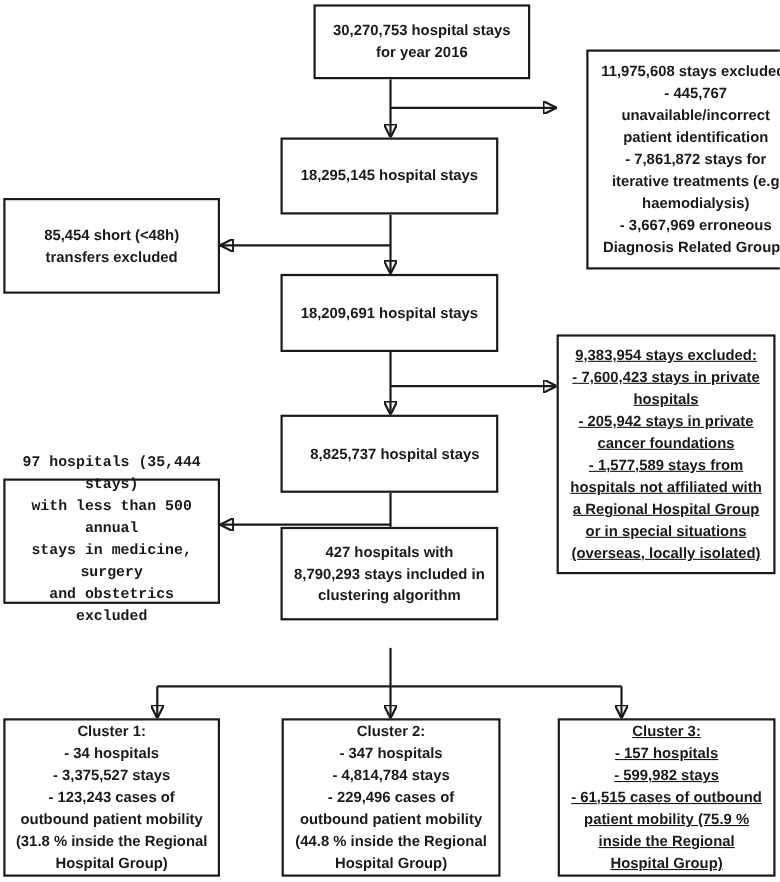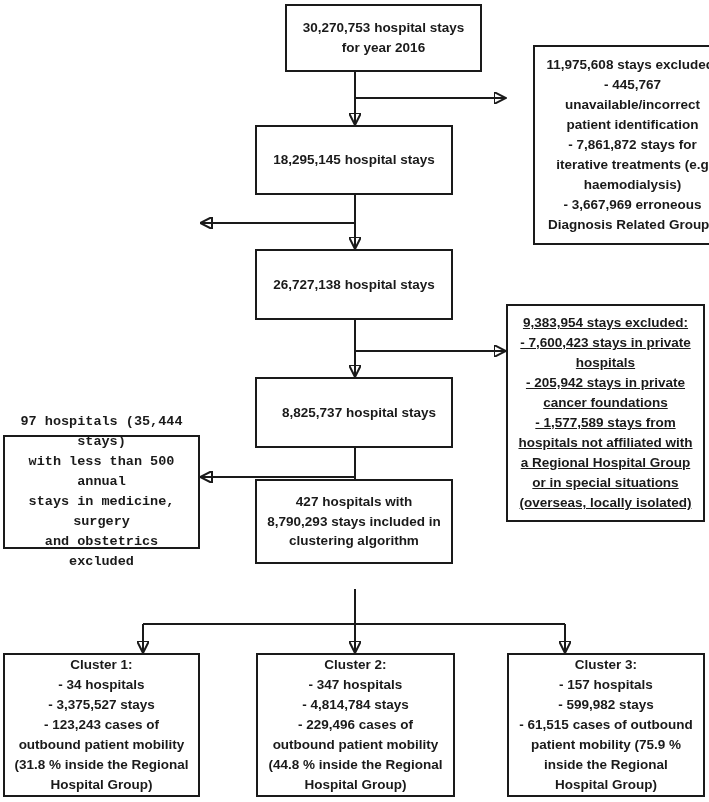--- a/index.html
+++ b/index.html
@@ -35,21 +35,21 @@
   .b-clustering   { left: 255px; top: 479px; width: 198px; height:  85px; }
   
   .b-excl1        { left: 506px; top:  45px; width: 199px; height: 200px; margin-left: 27px; }
   .b-excl2        { left: 506px; top: 304px; width: 199px; height: 218px; text-decoration: underline; }
   
   .b-transfers    { left:   3px; top: 180px; width: 197px; height:  87px; }
   .b-smallhosp    { left:   3px; top: 435px; width: 197px; height: 114px; font-family: Liberation Mono, monospace; }
   
   .b-cluster1     { left:   3px; top: 653px; width: 197px; height: 144px; }
   .b-cluster2     { left: 256px; top: 653px; width: 199px; height: 144px; }
-  .b-cluster3     { left: 507px; top: 653px; width: 198px; height: 144px; }
+  .b-cluster3     { left: 507px; top: 653px; width: 198px; height: 144px; text-decoration: underline; }
 
   .connector-layer {
     position: absolute;
     left: 0; top: 0;
     width: 709px; height: 802px;
     pointer-events: none;
   }
   .connector-layer path { stroke: #1a1a1a; stroke-width: 2; fill: none; }
 </style>
 </head>
@@ -83,21 +83,23 @@
   <div class="flow-box b-excl1">11,975,608 stays excluded:
 - 445,767
 unavailable/incorrect
 patient identification
 - 7,861,872 stays for
 iterative treatments (e.g
 haemodialysis)
 - 3,667,969 erroneous
 Diagnosis Related Groups</div>
   <div class="flow-box b-stays1">18,295,145 hospital stays</div>
-  <div class="flow-box b-stays2">26,727,138 hospital stays</div>
+  <div class="flow-box b-transfers">85,454 short (&lt;48h)
+transfers excluded</div>
+  <div class="flow-box b-stays2">18,209,691 hospital stays</div>
   <div class="flow-box b-excl2">9,383,954 stays excluded:
 - 7,600,423 stays in private
 hospitals
 - 205,942 stays in private
 cancer foundations
 - 1,577,589 stays from
 hospitals not affiliated with
 a Regional Hospital Group
 or in special situations
 (overseas, locally isolated)</div>

